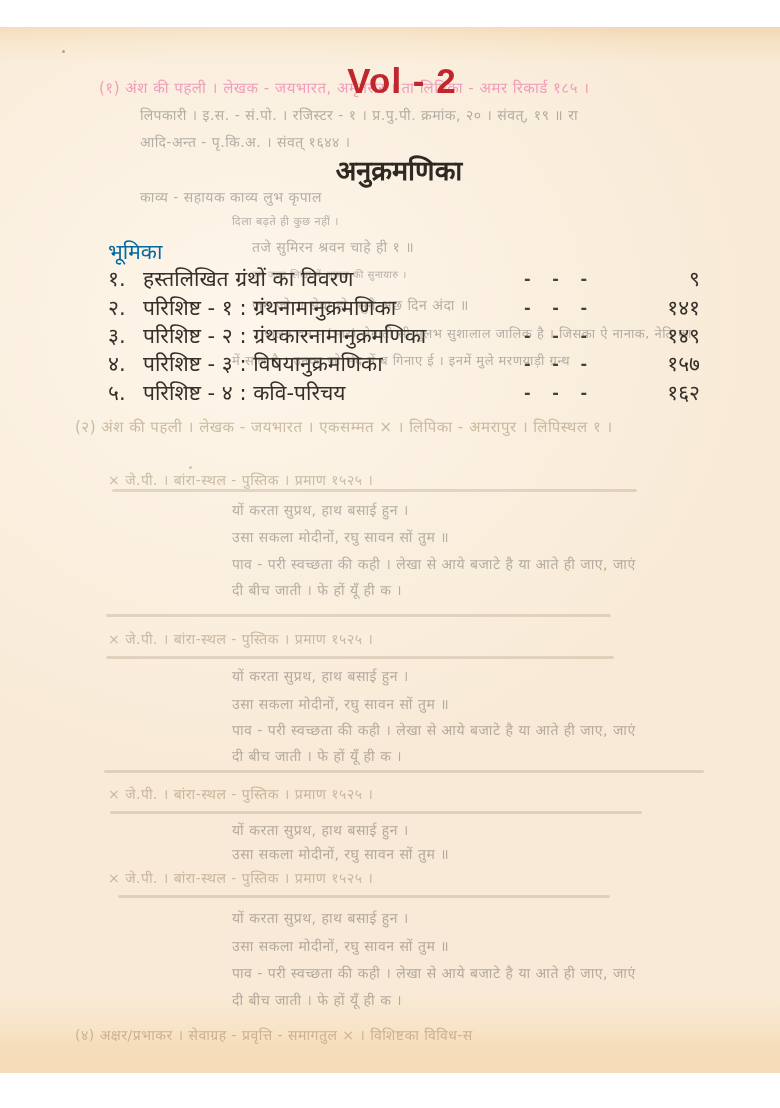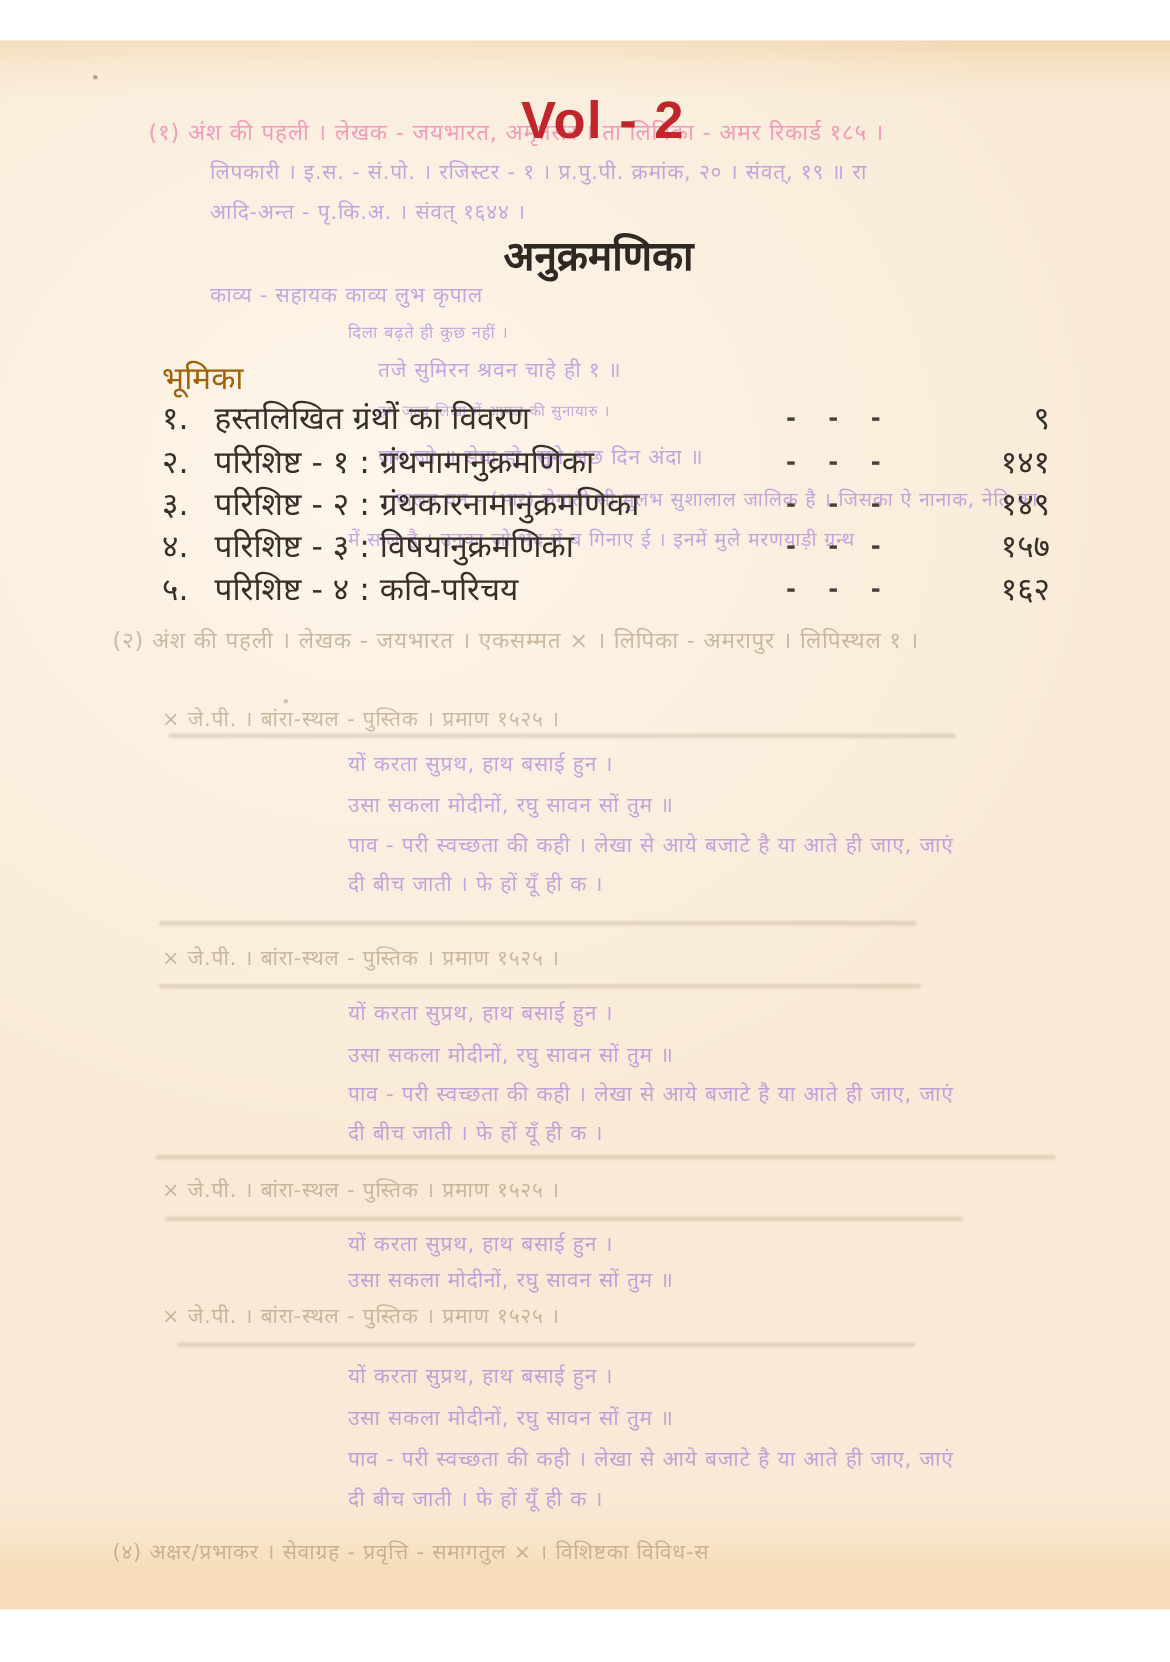--- a/index.html
+++ b/index.html
@@ -14,38 +14,38 @@
     background:
       radial-gradient(120% 80% at 32% 28%, rgba(255,249,240,.8) 0%, rgba(255,249,240,0) 55%),
       linear-gradient(180deg,
         #f2d7b3 0px, #f6e3c6 16px, #f8ead6 38px,
         #f8ead6 968px, #f8e3c6 1005px, #f6dcb8 1020px, #f6dcb8 1046px);
   }
   .speck{position:absolute;width:3px;height:3px;border-radius:50%;background:#6b5a44;opacity:.5;}
   
   #ghost-layer{position:absolute;left:0;top:0;width:780px;height:1108px;z-index:1;}
   .ghost-line{
-    position:absolute;white-space:nowrap;color:#6d28d9;filter:blur(.4px);
+    position:absolute;white-space:nowrap;color:#404040;filter:blur(.4px);
     letter-spacing:.5px;line-height:1.1;
   }
   .ghost-rule{position:absolute;height:3px;background:#a9977c;opacity:.30;border-radius:2px;filter:blur(.7px);}
   
   .front{position:absolute;left:0;top:0;width:780px;height:953px;z-index:2;}
   .vol{
     position:absolute;top:61px;left:0;width:780px;box-sizing:border-box;
     text-align:center;padding-left:24px;
     font-family:"Liberation Sans","DejaVu Sans",sans-serif;
     font-size:35px;font-weight:700;letter-spacing:1px;color:#c1262d;
   }
   .heading{
     position:absolute;top:151px;left:0;width:780px;box-sizing:border-box;
     text-align:center;padding-left:18px;
     font-size:27px;font-weight:700;color:#2e2923;
   }
-  .section-label{position:absolute;left:108px;top:237px;font-size:21px;font-weight:500;color:#a16207;}
+  .section-label{position:absolute;left:108px;top:237px;font-size:21px;font-weight:500;color:#0369a1;}
   .toc-row{
     position:absolute;left:108px;width:592px;height:27px;line-height:27px;
     font-size:21px;color:#35302a;
   }
   .toc-row .num{display:inline-block;width:35px;}
   .toc-row .dash{
     position:absolute;left:416px;top:-1px;font-size:16px;letter-spacing:8px;
     color:#45403a;font-weight:700;
   }
   .toc-row .pg{position:absolute;right:0;top:0;text-align:right;}

